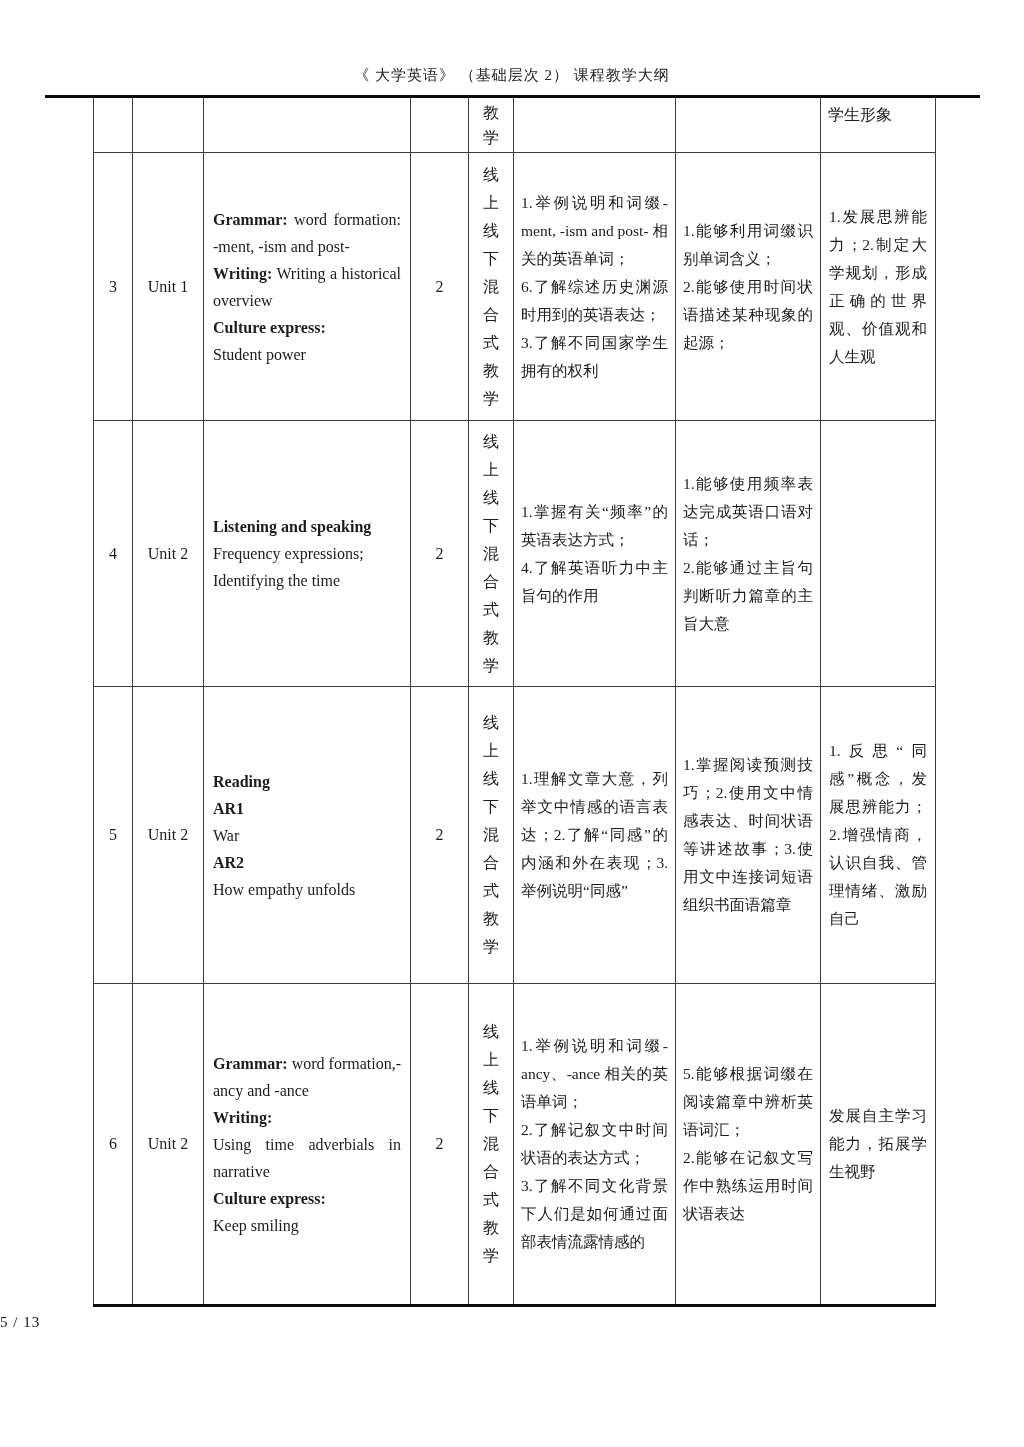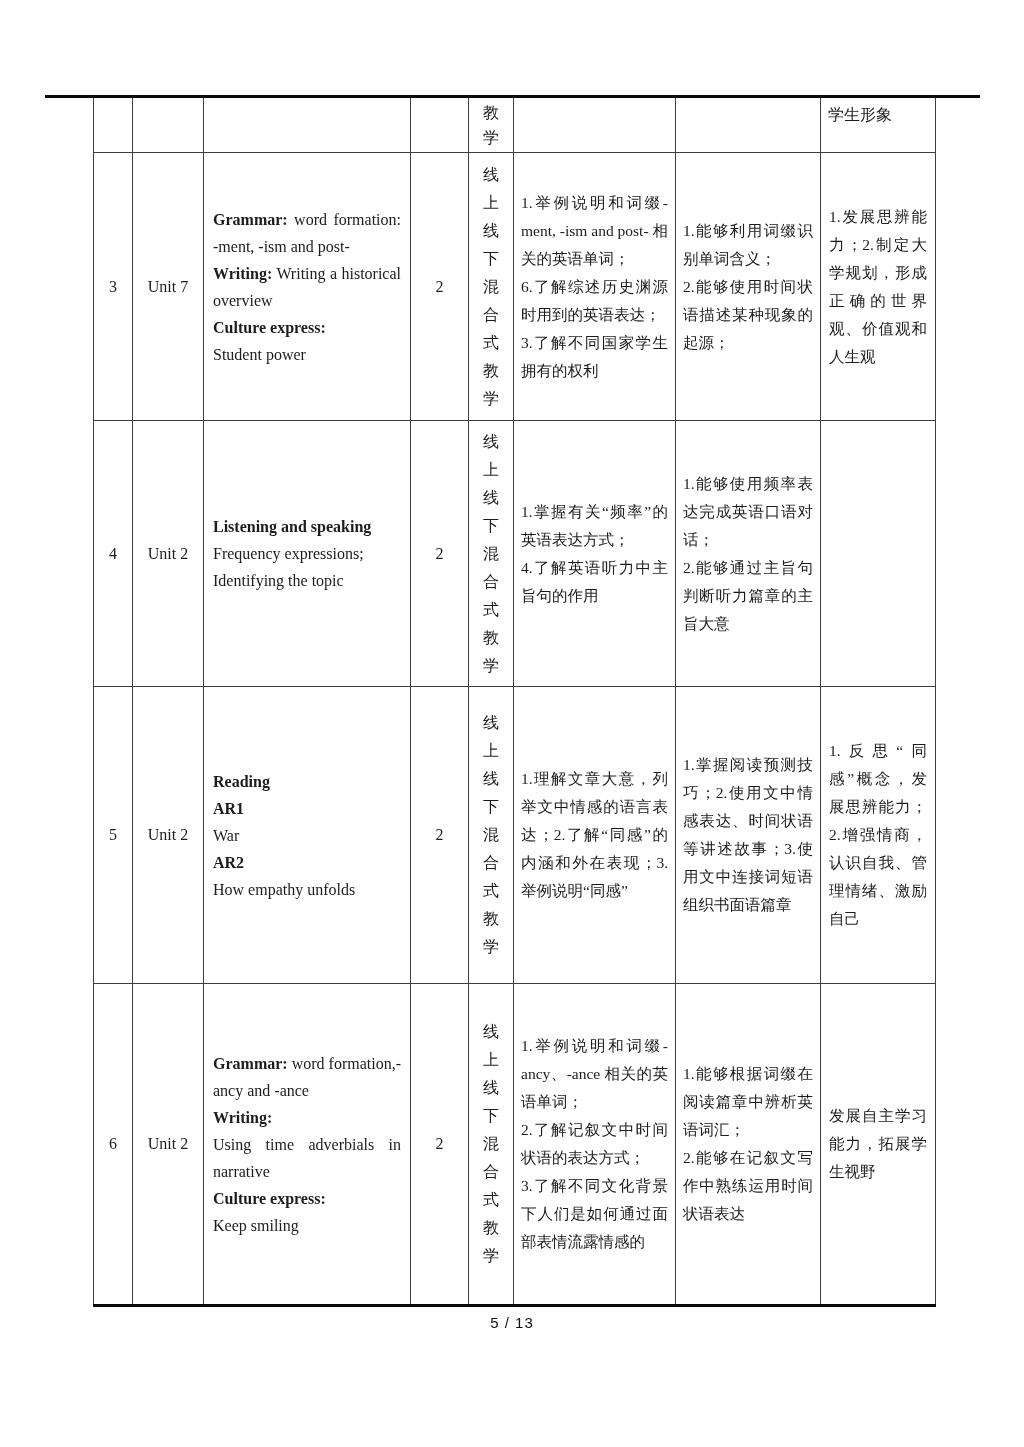--- a/index.html
+++ b/index.html
@@ -49,29 +49,30 @@
   .c-cn .cpara { text-align:justify; }
   .c-quality { padding:6px 8px; }
 
   .carry-quality {
     vertical-align:top; text-align:left; padding:5px 7px;
     font-size:16px; line-height:24px;margin-top:11px;
   }
 
   .doc-footer {
     position:absolute; top:1314px; left:0; width:100%;
-    text-align:center; font-family:Liberation Sans, sans-serif;
+    font-family:Liberation Serif, serif;
     font-size:15px; color:#111; letter-spacing:1px;
   }
 </style>
 </head>
 <body>
 
 <div class="page">
 
+  <div class="doc-header">《 大学英语》 （基础层次 2） 课程教学大纲</div>
 
   <div class="header-rule"></div>
 
   <table class="syllabus">
     <colgroup>
       <col style="width:39px">
         <col style="width:71px">
         <col style="width:207px">
       <col style="width:58px">
         <col style="width:45px">
@@ -88,21 +89,21 @@
         <td class="c-method">
           <div class="mchar">教</div>
           <div class="mchar">学</div>
         </td>
         <td class="c-cn"></td>
         <td class="c-cn"></td>
         <td class="carry-quality">学生形象</td>
       </tr>
     <tr>
           <td class="c-no">3</td>
-          <td class="c-unit">Unit 7</td>
+          <td class="c-unit">Unit 1</td>
           <td class="c-content">
             <div class="epara"><b>Grammar:</b><span> word formation: -ment, -ism and post-</span></div>
             <div class="epara"><b>Writing:</b><span> Writing a historical overview</span></div>
             <div class="epara"><b>Culture express:</b></div>
             <div class="epara"><span>Student power</span></div>
           </td>
           <td class="c-hours">2</td>
           <td class="c-method">
             <div class="mchar">线</div>
             <div class="mchar">上</div>
@@ -126,21 +127,21 @@
           <td class="c-cn c-quality">
             <div class="cpara">1.发展思辨能力；2.制定大学规划，形成正确的世界观、价值观和人生观</div>
           </td>
         </tr>
         <tr>
           <td class="c-no">4</td>
           <td class="c-unit">Unit 2</td>
           <td class="c-content">
             <div class="epara"><b>Listening and speaking</b></div>
             <div class="epara"><span>Frequency expressions;</span></div>
-            <div class="epara"><span>Identifying the topic</span></div>
+            <div class="epara"><span>Identifying the time</span></div>
           </td>
           <td class="c-hours">2</td>
           <td class="c-method">
             <div class="mchar">线</div>
             <div class="mchar">上</div>
             <div class="mchar">线</div>
             <div class="mchar">下</div>
             <div class="mchar">混</div>
             <div class="mchar">合</div>
             <div class="mchar">式</div>
@@ -210,21 +211,21 @@
             <div class="mchar">式</div>
             <div class="mchar">教</div>
             <div class="mchar">学</div>
           </td>
           <td class="c-cn">
             <div class="cpara">1.举例说明和词缀-ancy、-ance 相关的英语单词；</div>
             <div class="cpara">2.了解记叙文中时间状语的表达方式；</div>
             <div class="cpara">3.了解不同文化背景下人们是如何通过面部表情流露情感的</div>
           </td>
           <td class="c-cn">
-            <div class="cpara">1.能够根据词缀在阅读篇章中辨析英语词汇；</div>
+            <div class="cpara">5.能够根据词缀在阅读篇章中辨析英语词汇；</div>
             <div class="cpara">2.能够在记叙文写作中熟练运用时间状语表达</div>
           </td>
           <td class="c-cn c-quality">
             <div class="cpara">发展自主学习能力，拓展学生视野</div>
           </td>
         </tr>
       </tbody>
   </table>
 
   <div class="doc-footer">5 / 13</div>

